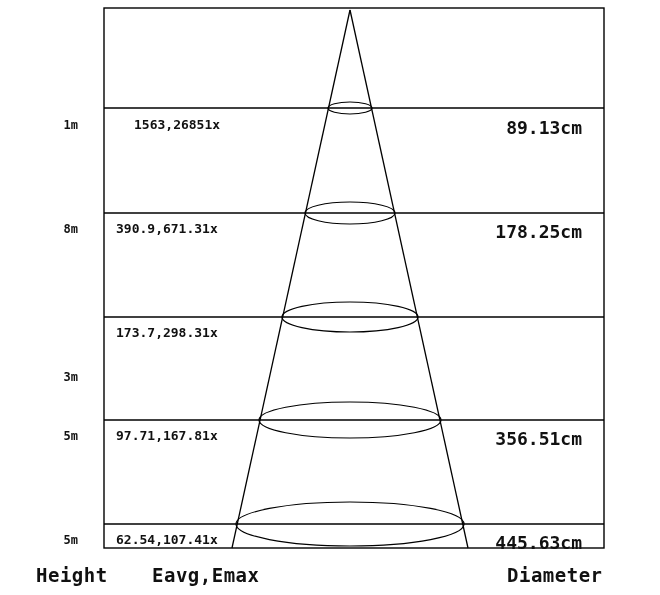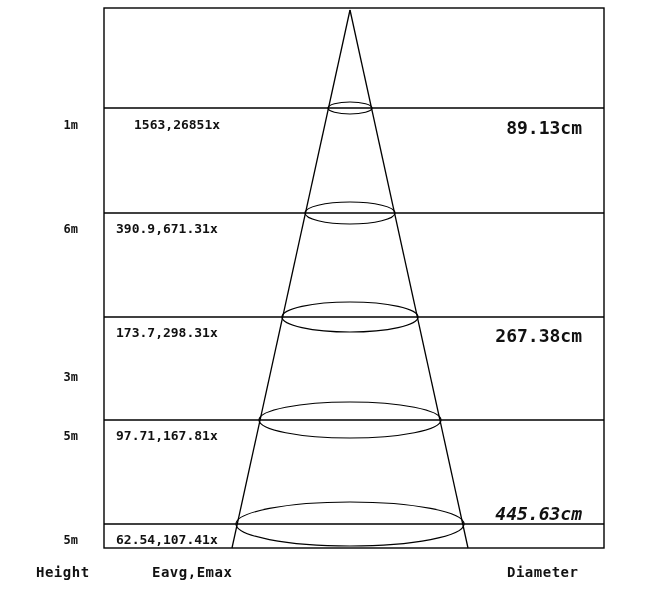--- a/index.html
+++ b/index.html
@@ -43,21 +43,21 @@
   .lux-label {
     font-size: 13px;
     text-align: left;
   }
   .dia-label {
     font-size: 18px;
     text-align: right;
     width: 110px;
   }
   .footer-label {
-    font-size: 14px;
+    font-size: 19px;
     letter-spacing: 0.5px;
   }
 </style>
 </head>
 <body>
 
 <div id="diagram-root">
 
   <svg class="svg-layer" viewBox="0 0 660 595">
 
@@ -73,32 +73,33 @@
     <line x1="350" y1="10" x2="468" y2="548" stroke="#000000" stroke-width="1.3"></line>
 
     <ellipse cx="350" cy="108" rx="22" ry="6" fill="none" stroke="#000000" stroke-width="1.2"></ellipse>
     <ellipse cx="350" cy="213" rx="45" ry="11" fill="none" stroke="#000000" stroke-width="1.2"></ellipse>
     <ellipse cx="350" cy="317" rx="68" ry="15" fill="none" stroke="#000000" stroke-width="1.2"></ellipse>
     <ellipse cx="350" cy="420" rx="91" ry="18" fill="none" stroke="#000000" stroke-width="1.2"></ellipse>
     <ellipse cx="350" cy="524" rx="114" ry="22" fill="none" stroke="#000000" stroke-width="1.2"></ellipse>
   </svg>
 
   <div class="lbl height-label" style="left:38px; top:118px;">1m</div>
-  <div class="lbl height-label" style="left:38px; top:222px;">6m</div>
+  <div class="lbl height-label" style="left:38px; top:222px;">8m</div>
   <div class="lbl height-label" style="left:38px; top:326px;margin-top:44px;">3m</div>
   <div class="lbl height-label" style="left:38px; top:429px;">5m</div>
   <div class="lbl height-label" style="left:38px; top:533px;text-align:right;">5m</div>
 
   <div class="lbl lux-label" style="left:134px; top:117px;">1563,26851x</div>
   <div class="lbl lux-label" style="left:116px; top:221px;">390.9,671.31x</div>
   <div class="lbl lux-label" style="left:116px; top:325px;">173.7,298.31x</div>
   <div class="lbl lux-label" style="left:116px; top:428px;">97.71,167.81x</div>
   <div class="lbl lux-label" style="left:116px; top:532px;">62.54,107.41x</div>
 
   <div class="lbl dia-label" style="left:472px; top:117px;">89.13cm</div>
-  <div class="lbl dia-label" style="left:472px; top:325px;">267.38cm</div>
-  <div class="lbl dia-label" style="left:472px; top:503px;font-style:italic;">445.63cm</div>
+  <div class="lbl dia-label" style="left:472px; top:221px;">178.25cm</div>
+  <div class="lbl dia-label" style="left:472px; top:428px;">356.51cm</div>
+  <div class="lbl dia-label" style="left:472px; top:532px;">445.63cm</div>
 
   <div class="lbl footer-label" style="left:36px; top:564px;">Height</div>
   <div class="lbl footer-label" style="left:152px; top:564px;">Eavg,Emax</div>
   <div class="lbl footer-label" style="left:507px; top:564px;">Diameter</div>
 
 </div>
 
 </body></html>

